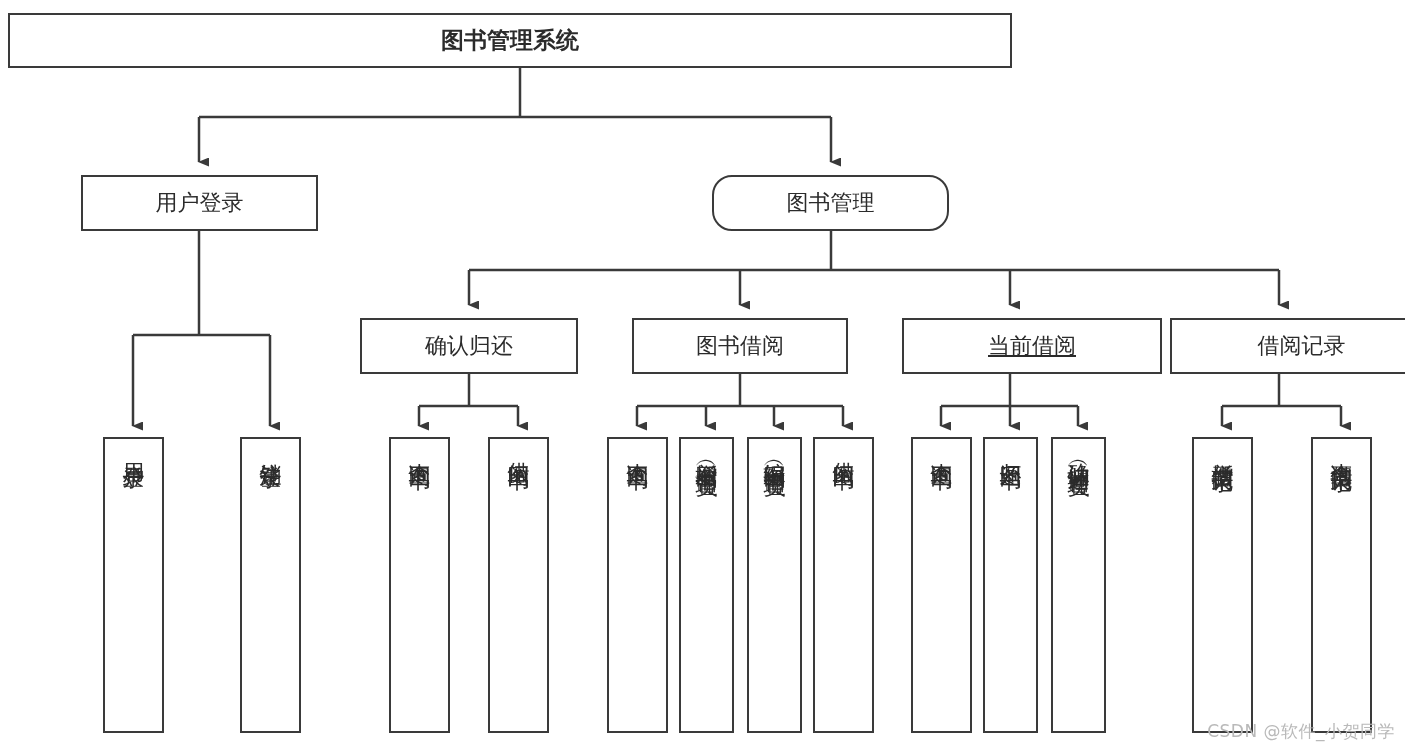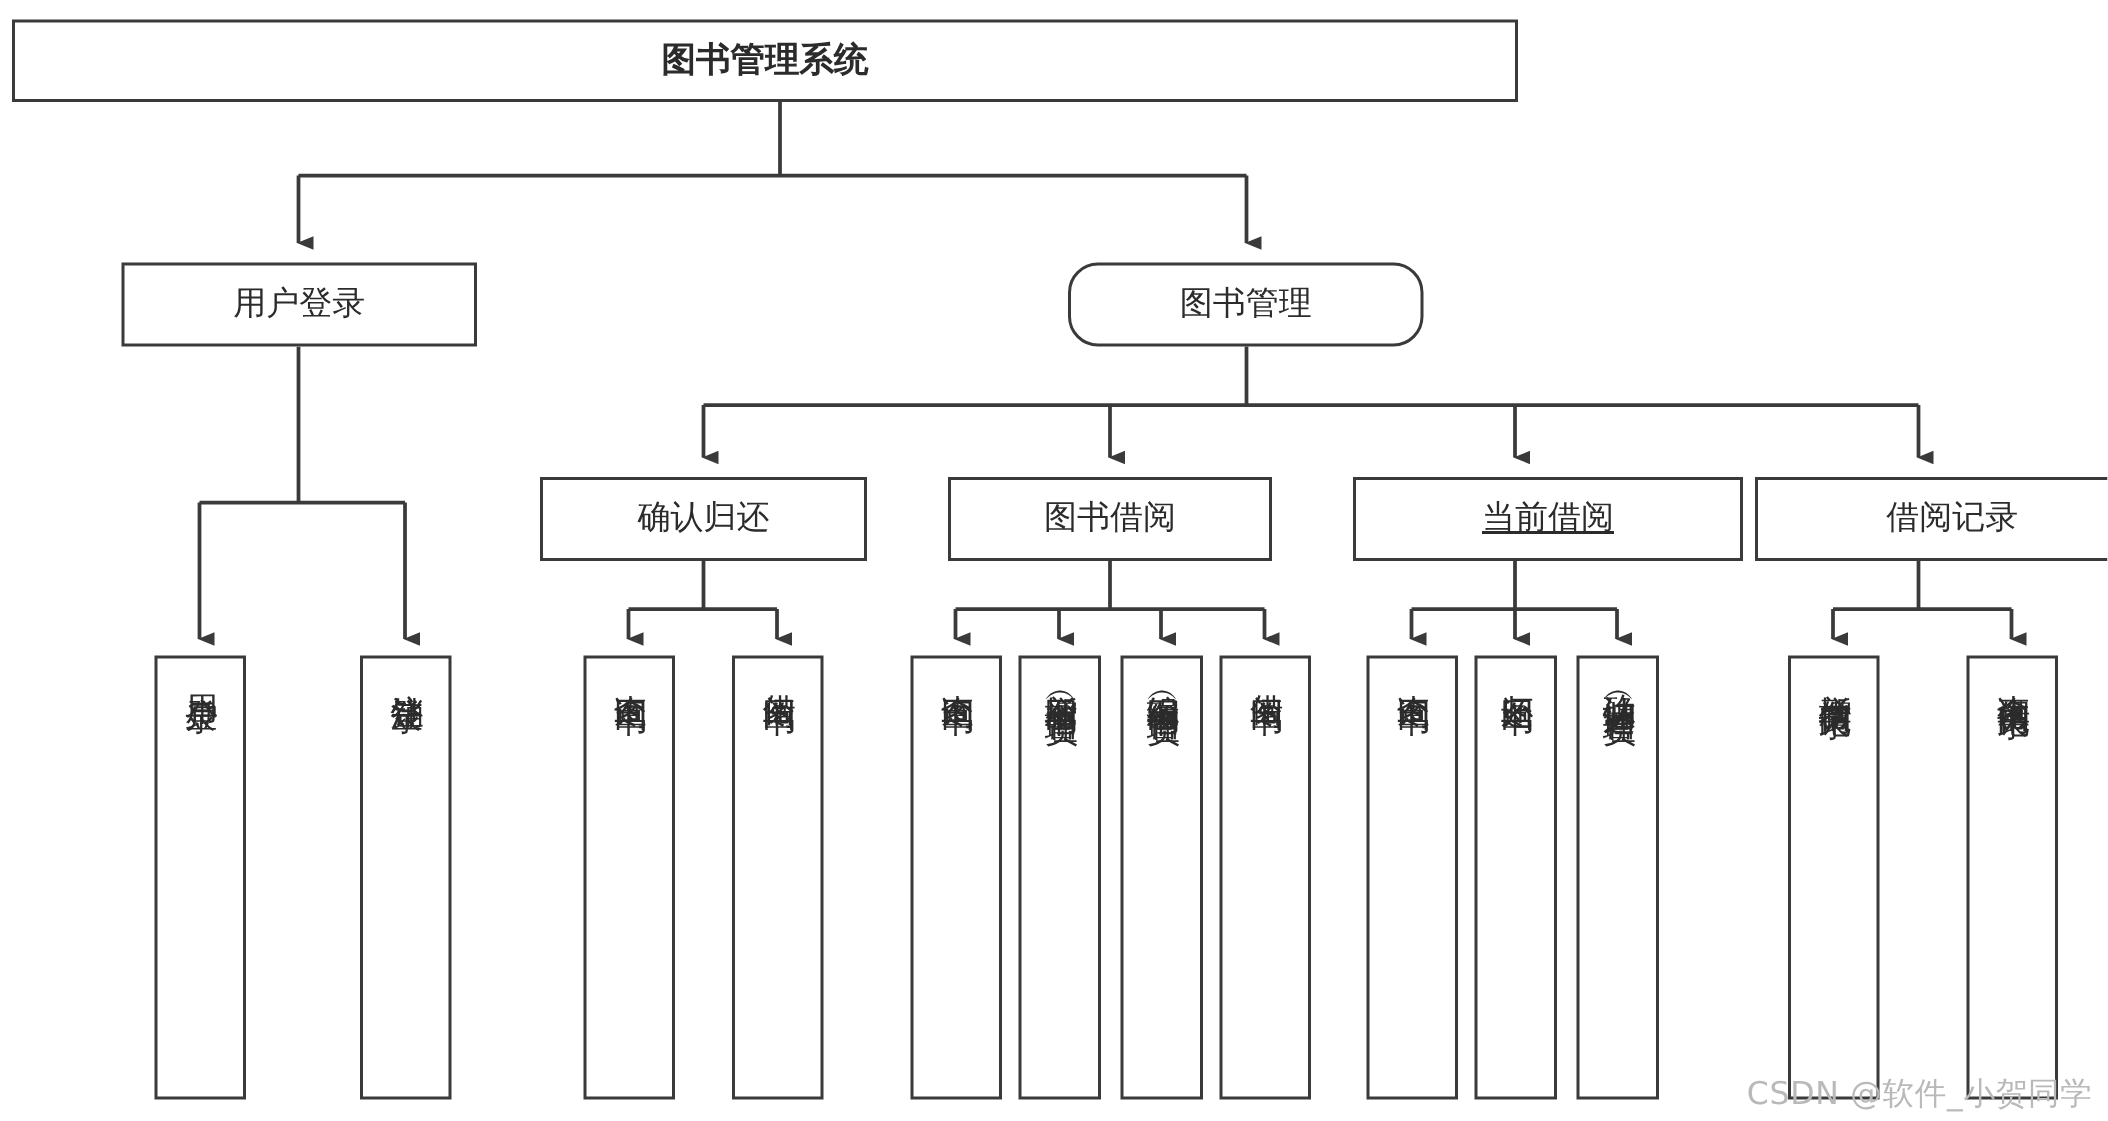--- a/index.html
+++ b/index.html
@@ -53,21 +53,21 @@
     text-orientation: upright;
     letter-spacing: 2px;
     line-height: 1;
     white-space: nowrap;
     display: block;
   }
   #watermark {
     position: absolute;
     right: 10px;
     bottom: 4px;
-    font-size: 21px;
+    font-size: 17px;
     color: #b9b9b9;
     letter-spacing: 0.5px;
     white-space: nowrap;
     pointer-events: none;
   }
 </style>
 </head>
 <body>
 
 <div id="canvas">

